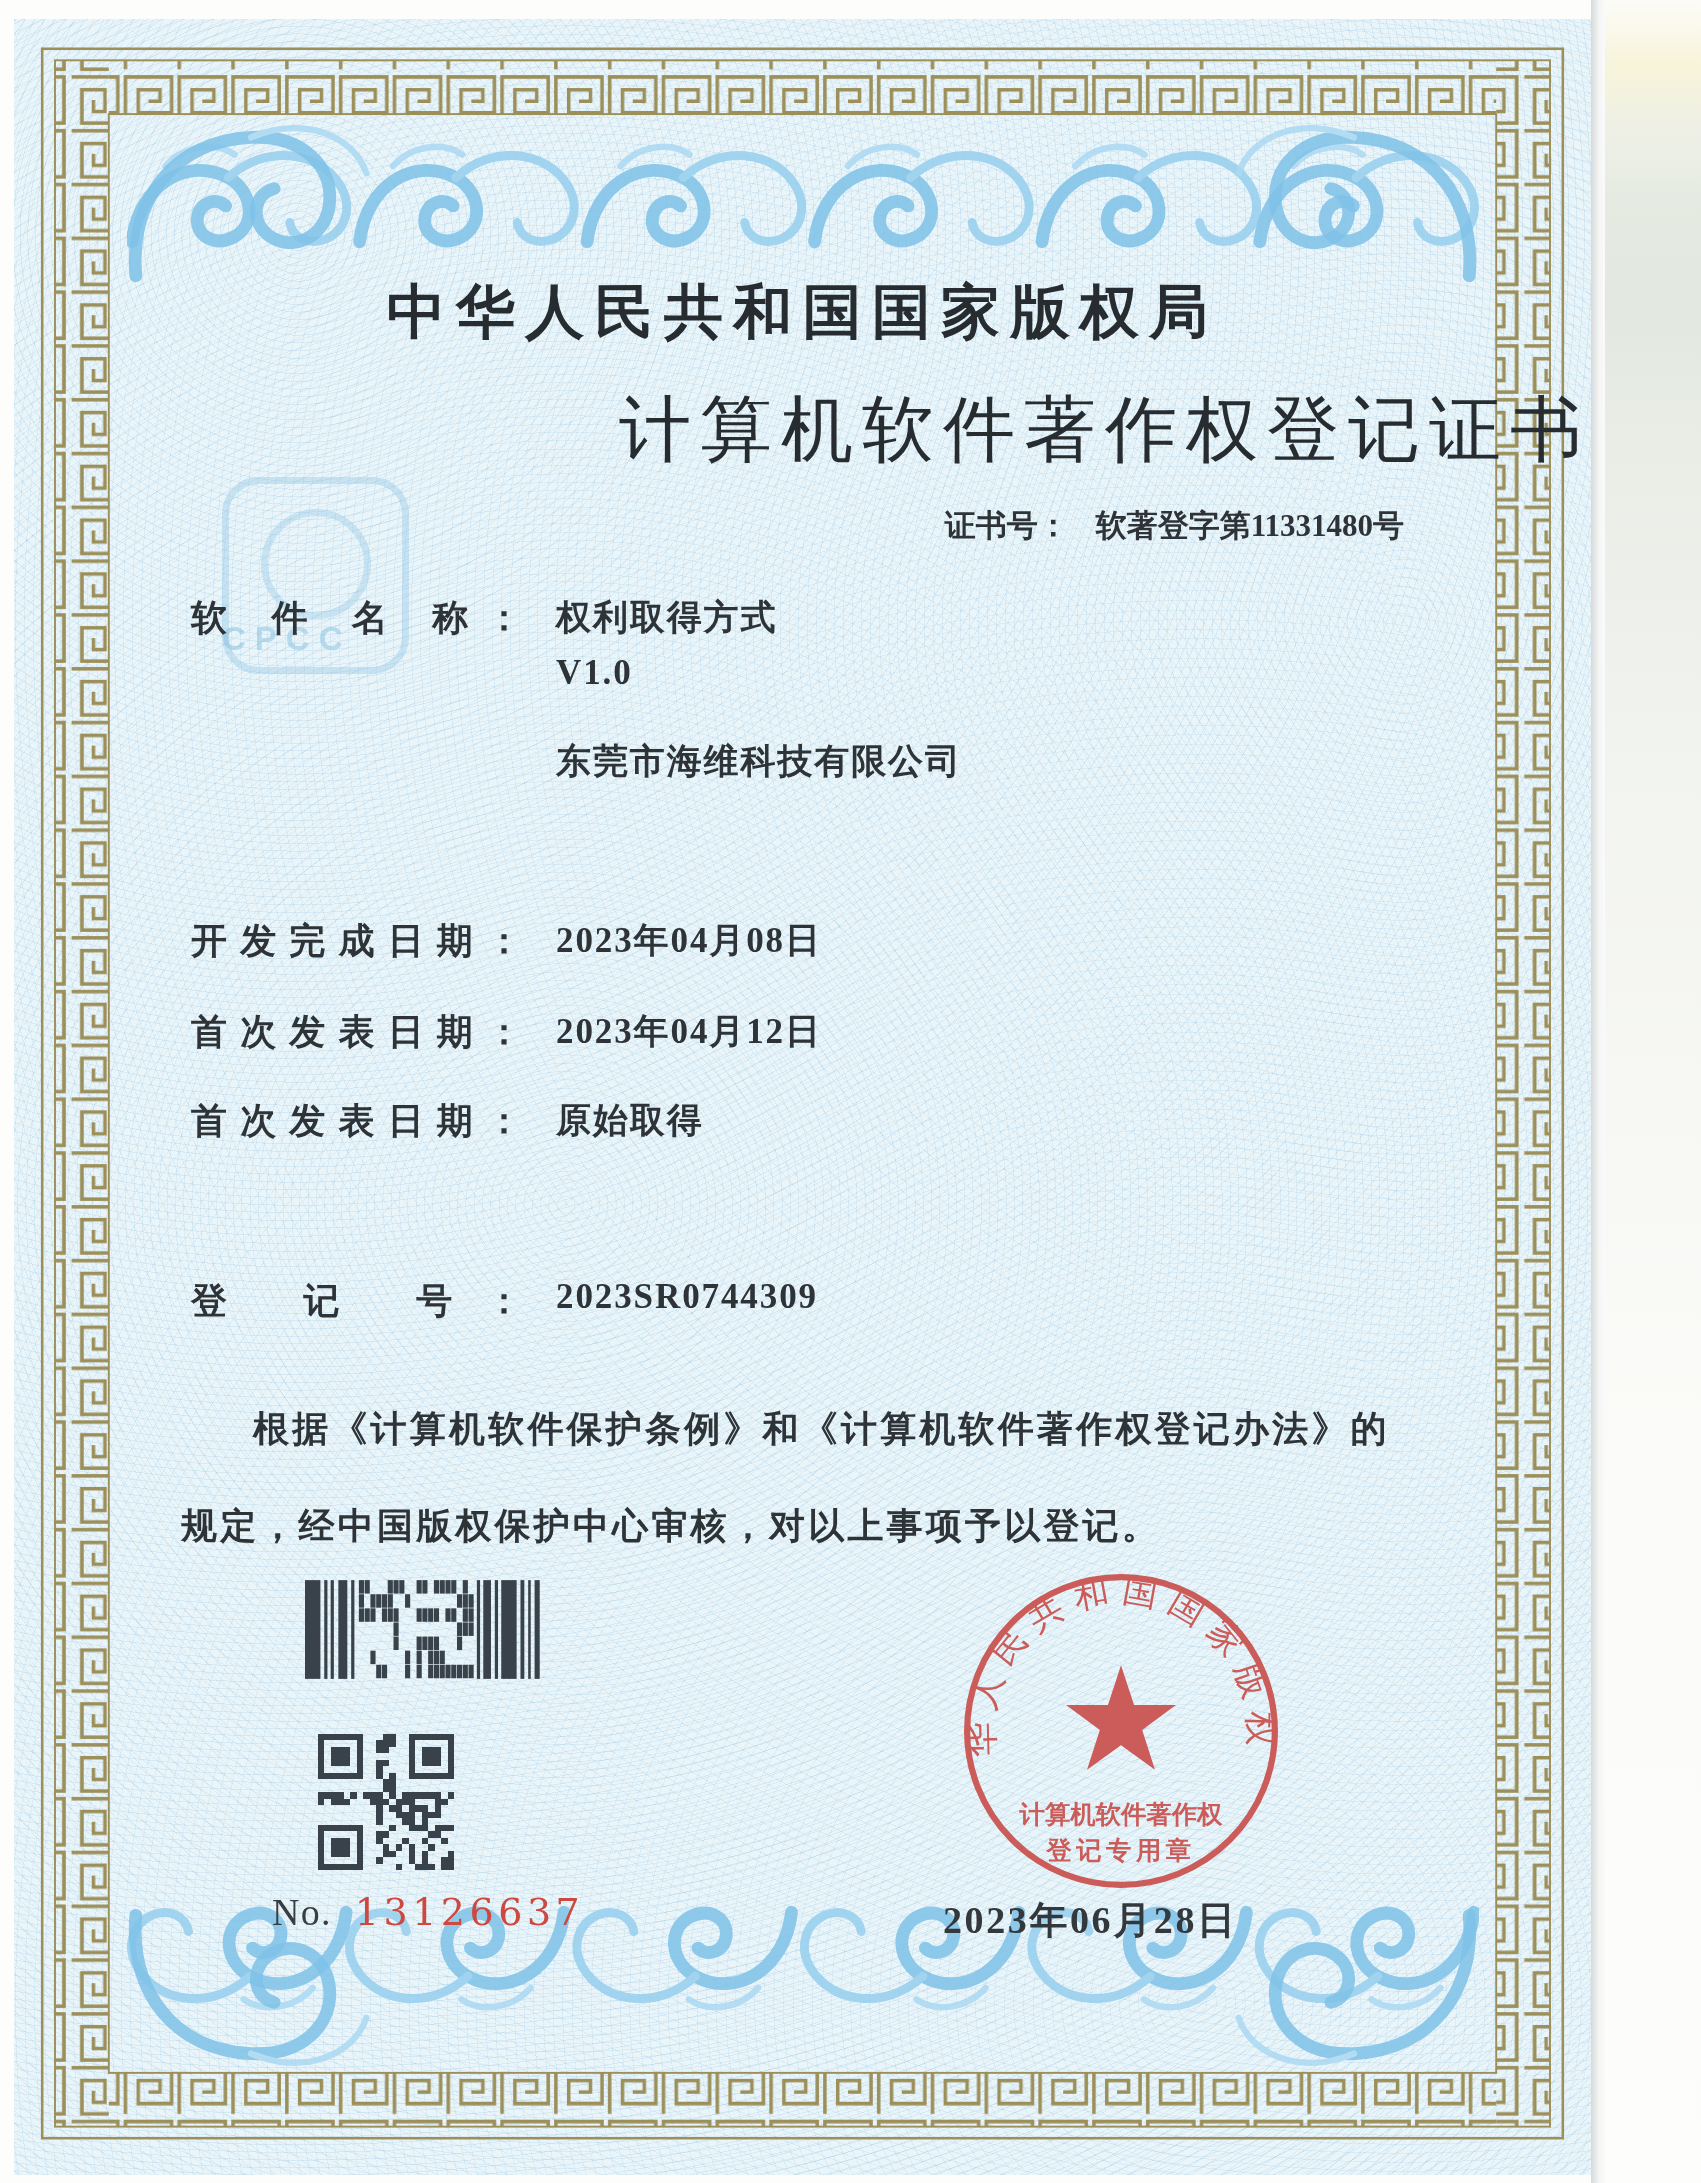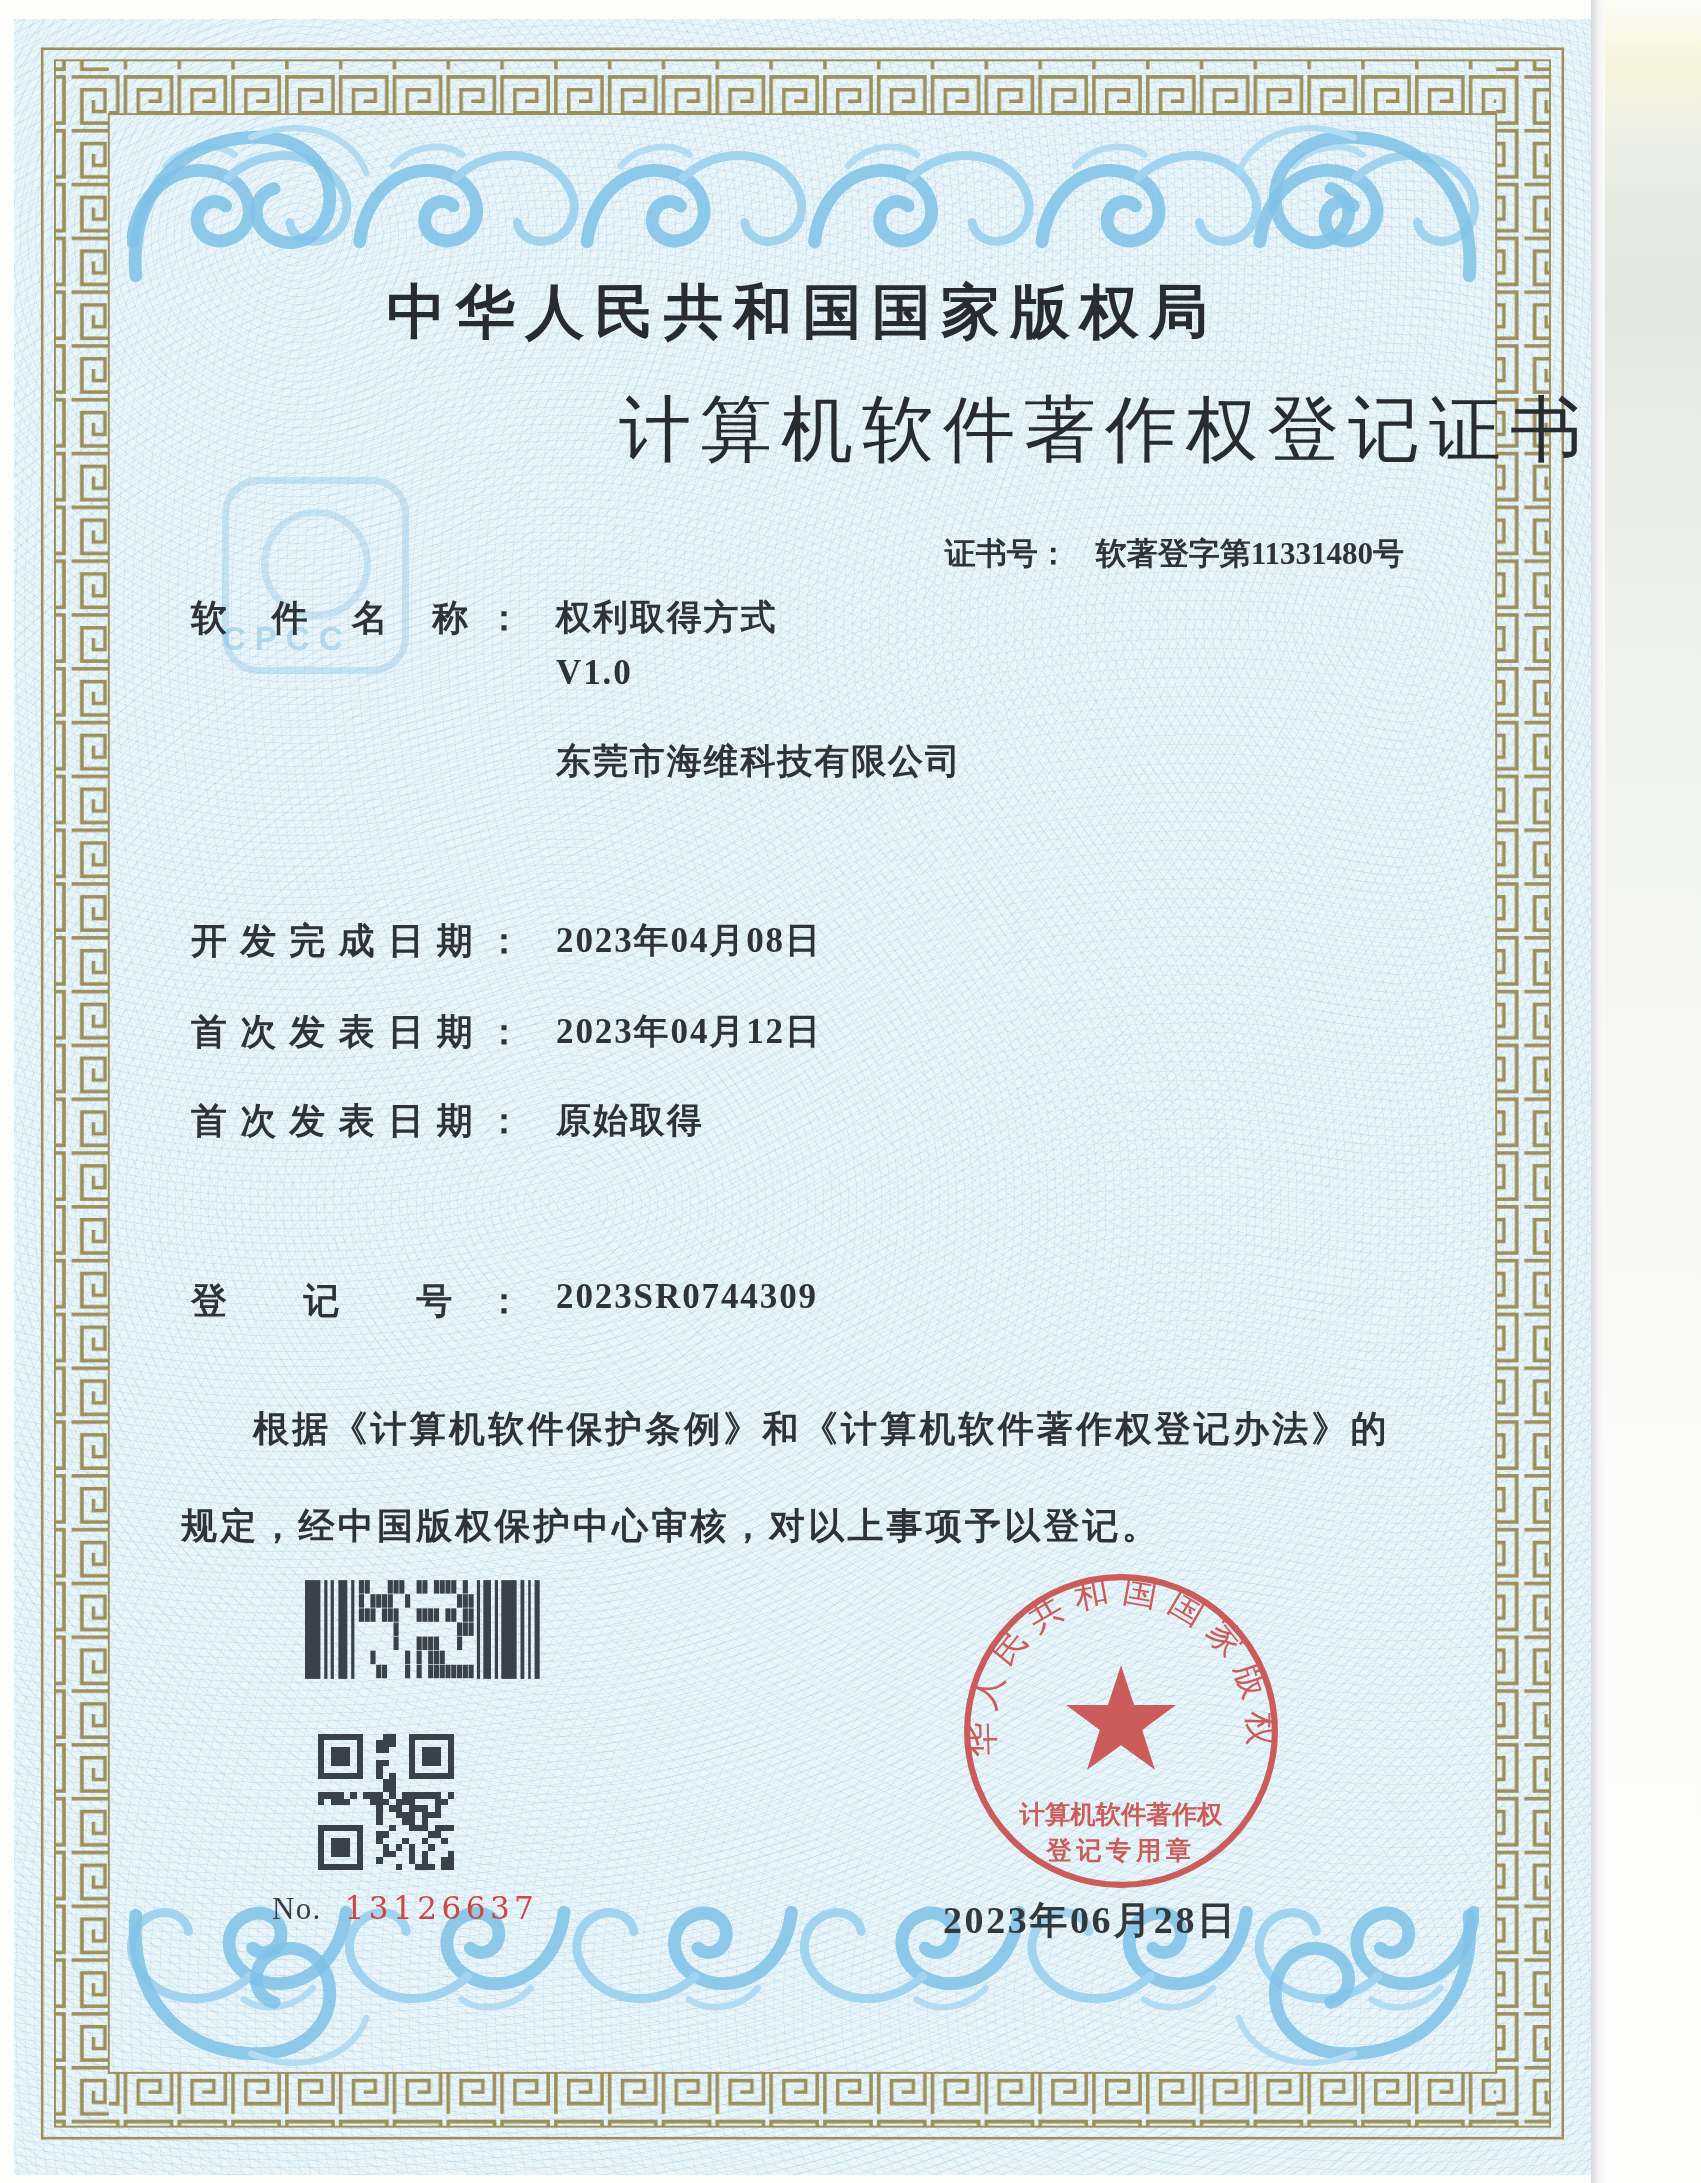--- a/index.html
+++ b/index.html
@@ -43,30 +43,30 @@
     border:7px solid rgba(151,201,228,.40);z-index:1;}
   .wm-text{left:208px;top:601px;width:173px;text-align:left;z-index:1;
     font-size:33px;font-weight:bold;letter-spacing:9px;color:rgba(140,195,225,.55);
     font-family:"Liberation Sans","DejaVu Sans",sans-serif;}
   
   .content{left:0;top:0;width:100%;height:100%;z-index:3;color:#2e3338;}
   .title{left:0;top:254px;width:1577px;text-align:center;
     font-size:59px;font-weight:bold;letter-spacing:10.3px;color:#272c31;}
   .subtitle{left:0;top:363px;width:1577px;text-align:right;
     font-size:72px;font-weight:normal;letter-spacing:9px;color:#272c31;}
-  .certno{right:187px;top:486px;font-size:31px;font-weight:bold;white-space:nowrap;margin-top:28px;}
+  .certno{right:187px;top:486px;font-size:31px;font-weight:bold;white-space:nowrap;}
   .certno .gap{display:inline-block;width:27px;}
   .frow{left:0;width:100%;height:51px;}
   .flabel{position:absolute;left:177px;width:331px;
     font-size:36px;font-weight:bold;text-align:justify;text-align-last:justify;}
   .fvalue{position:absolute;left:542px;font-size:35px;font-weight:bold;letter-spacing:1.9px;white-space:nowrap;}
   .statement{left:167px;top:1362px;width:1278px;font-size:36px;font-weight:bold;
     letter-spacing:3.2px;line-height:97px;color:#2e3338;}
   .statement .ln1{padding-left:72px;}
-  .serial{left:258px;top:1871px;font-size:31px;white-space:nowrap;}
+  .serial{left:258px;top:1871px;font-size:38px;white-space:nowrap;}
   .serial .no{color:#373d41;letter-spacing:1.3px;}
   .serial .num{color:#cc4840;letter-spacing:4.5px;margin-left:23px;font-family:"DejaVu Serif","Liberation Serif",serif;}
   .issue-date{left:929px;top:1876px;width:359px;
     font-size:38px;font-weight:bold;color:#33383c;letter-spacing:2.6px;}
   .seal-svg{left:938px;top:1543px;width:338px;height:338px;z-index:4;opacity:.92;}
   .barcode-svg{left:291px;top:1561px;z-index:3;}
   .qr-svg{left:304px;top:1715px;z-index:3;}
 </style>
 </head>
 <body>

